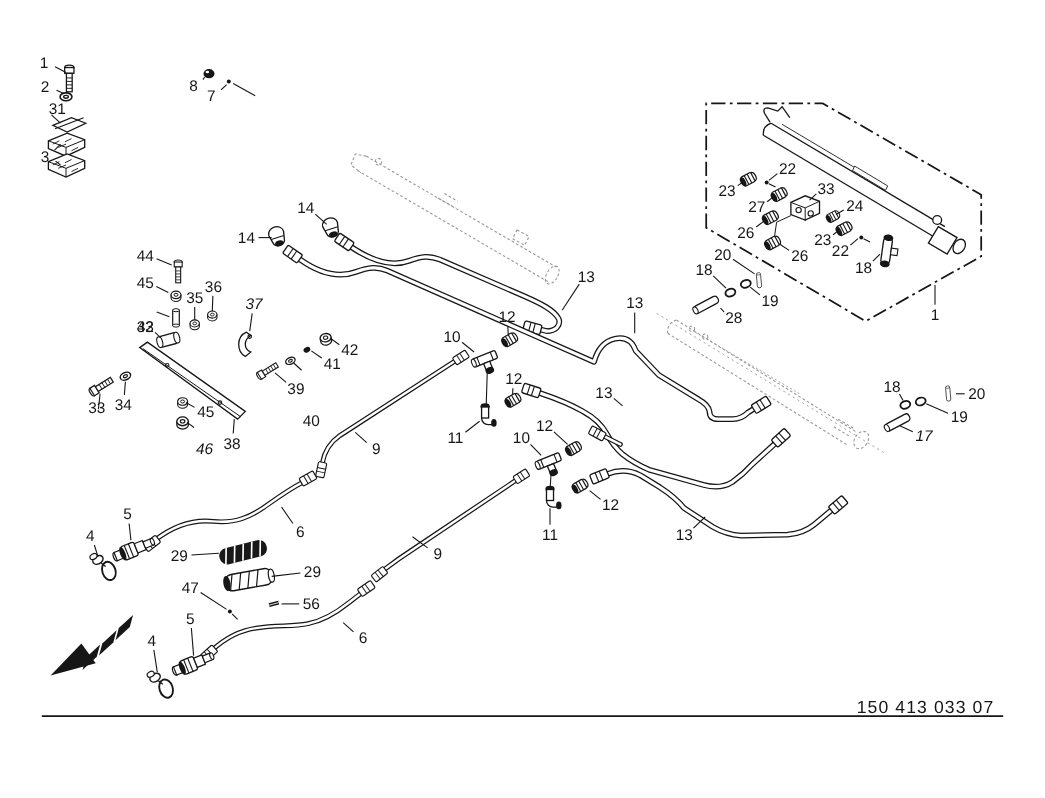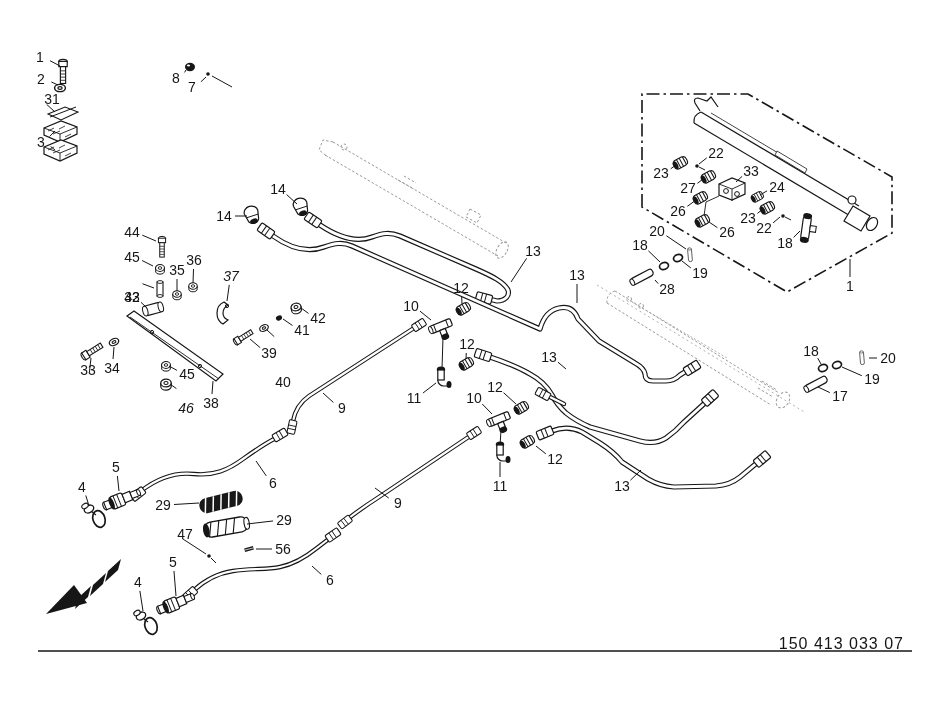--- a/index.html
+++ b/index.html
@@ -466,27 +466,27 @@
       <div class="part-label" style="left: 751px; top: 171px;">33</div>
       <div class="part-label" style="left: 777px; top: 187px;">24</div>
       <div class="part-label" style="left: 748px; top: 218px;">23</div>
       <div class="part-label" style="left: 764px; top: 228px;">22</div>
       <div class="part-label" style="left: 678px; top: 211px;">26</div>
       <div class="part-label" style="left: 727px; top: 232px;">26</div>
       <div class="part-label" style="left: 785px; top: 243px;">18</div>
       <div class="part-label" style="left: 811px; top: 351px;">18</div>
       <div class="part-label" style="left: 888px; top: 358px;">20</div>
       <div class="part-label" style="left: 872px; top: 379px;">19</div>
-      <div class="part-label" style="left: 840px; top: 396px;">17</div>
+      <div class="part-label" style="left: 840px; top: 396px; font-style: italic;">17</div>
       <div class="part-label" style="left: 82px; top: 487px;">4</div>
       <div class="part-label" style="left: 116px; top: 467px;">5</div>
       <div class="part-label" style="left: 163px; top: 505px;">29</div>
       <div class="part-label" style="left: 273px; top: 483px;">6</div>
       <div class="part-label" style="left: 284px; top: 520px;">29</div>
-      <div class="part-label" style="left: 185px; top: 534px;">47</div>
+      <div class="part-label" style="left: 173px; top: 534px;">47</div>
       <div class="part-label" style="left: 283px; top: 549px;">56</div>
       <div class="part-label" style="left: 138px; top: 582px;">4</div>
       <div class="part-label" style="left: 173px; top: 562px;">5</div>
       <div class="part-label" style="left: 330px; top: 580px;">6</div>
     </div>
 
 <div class="footer-num">150 413 033 07</div>
 
 </div>
 

